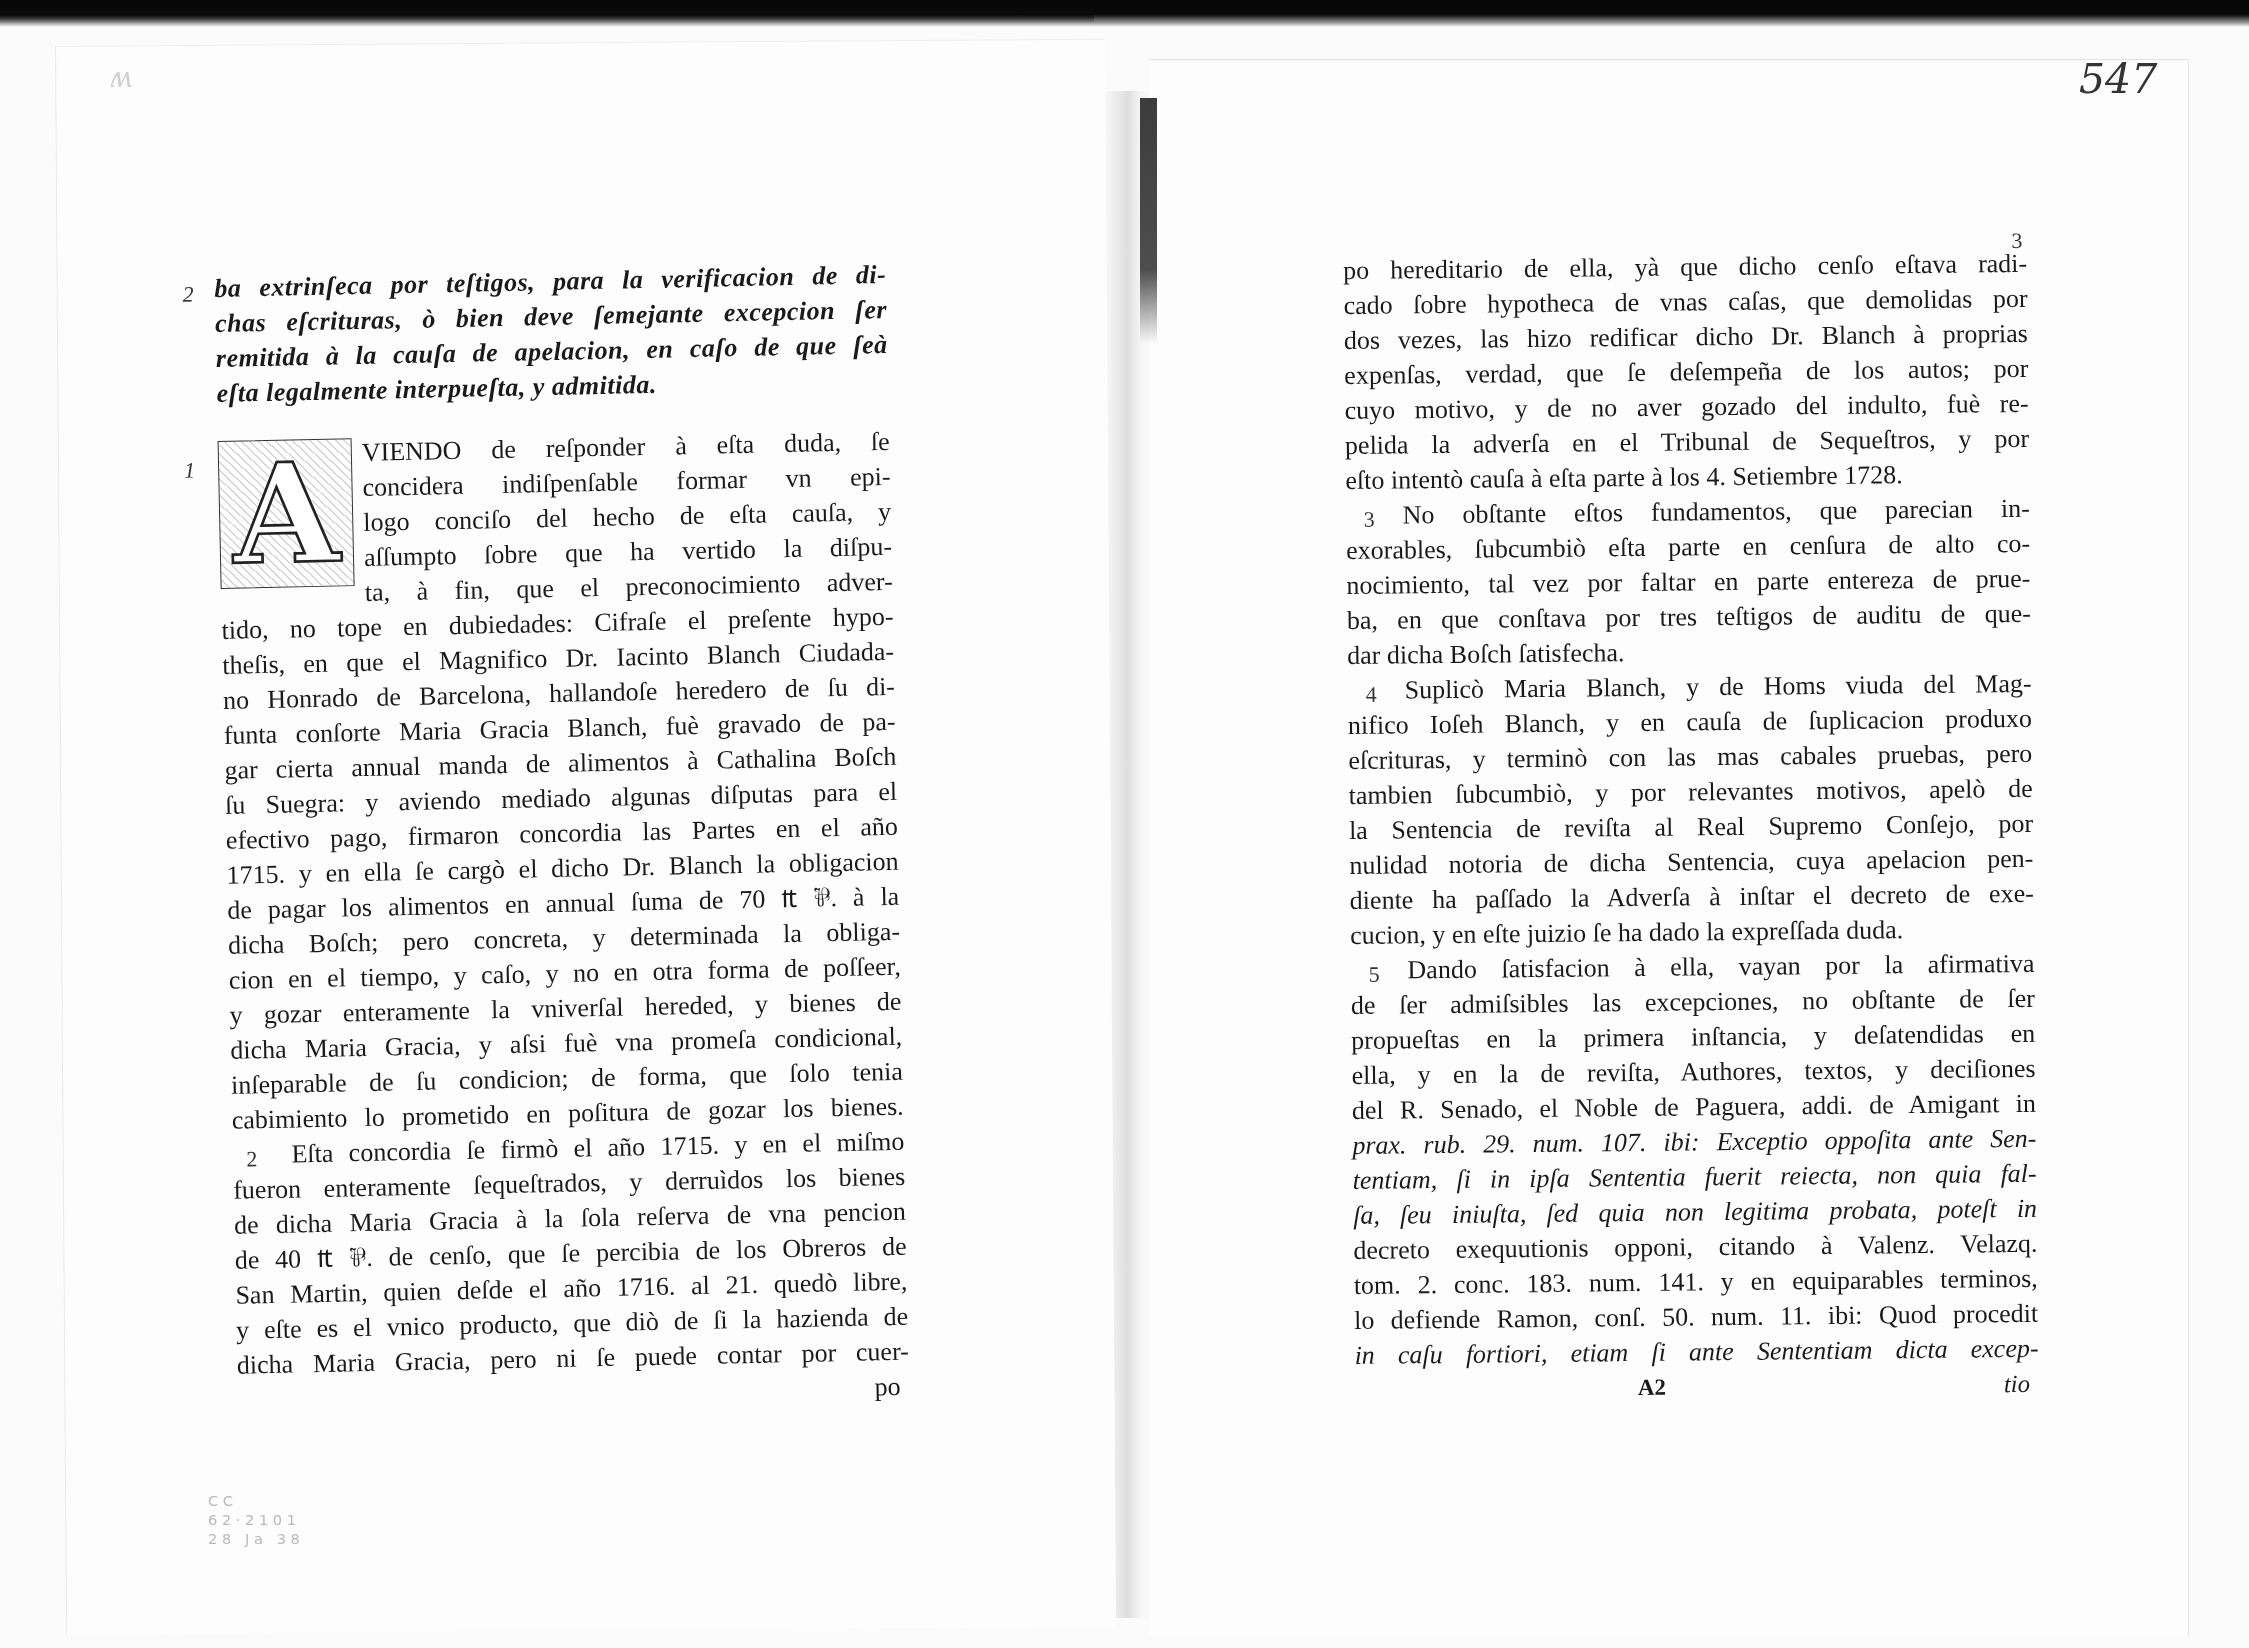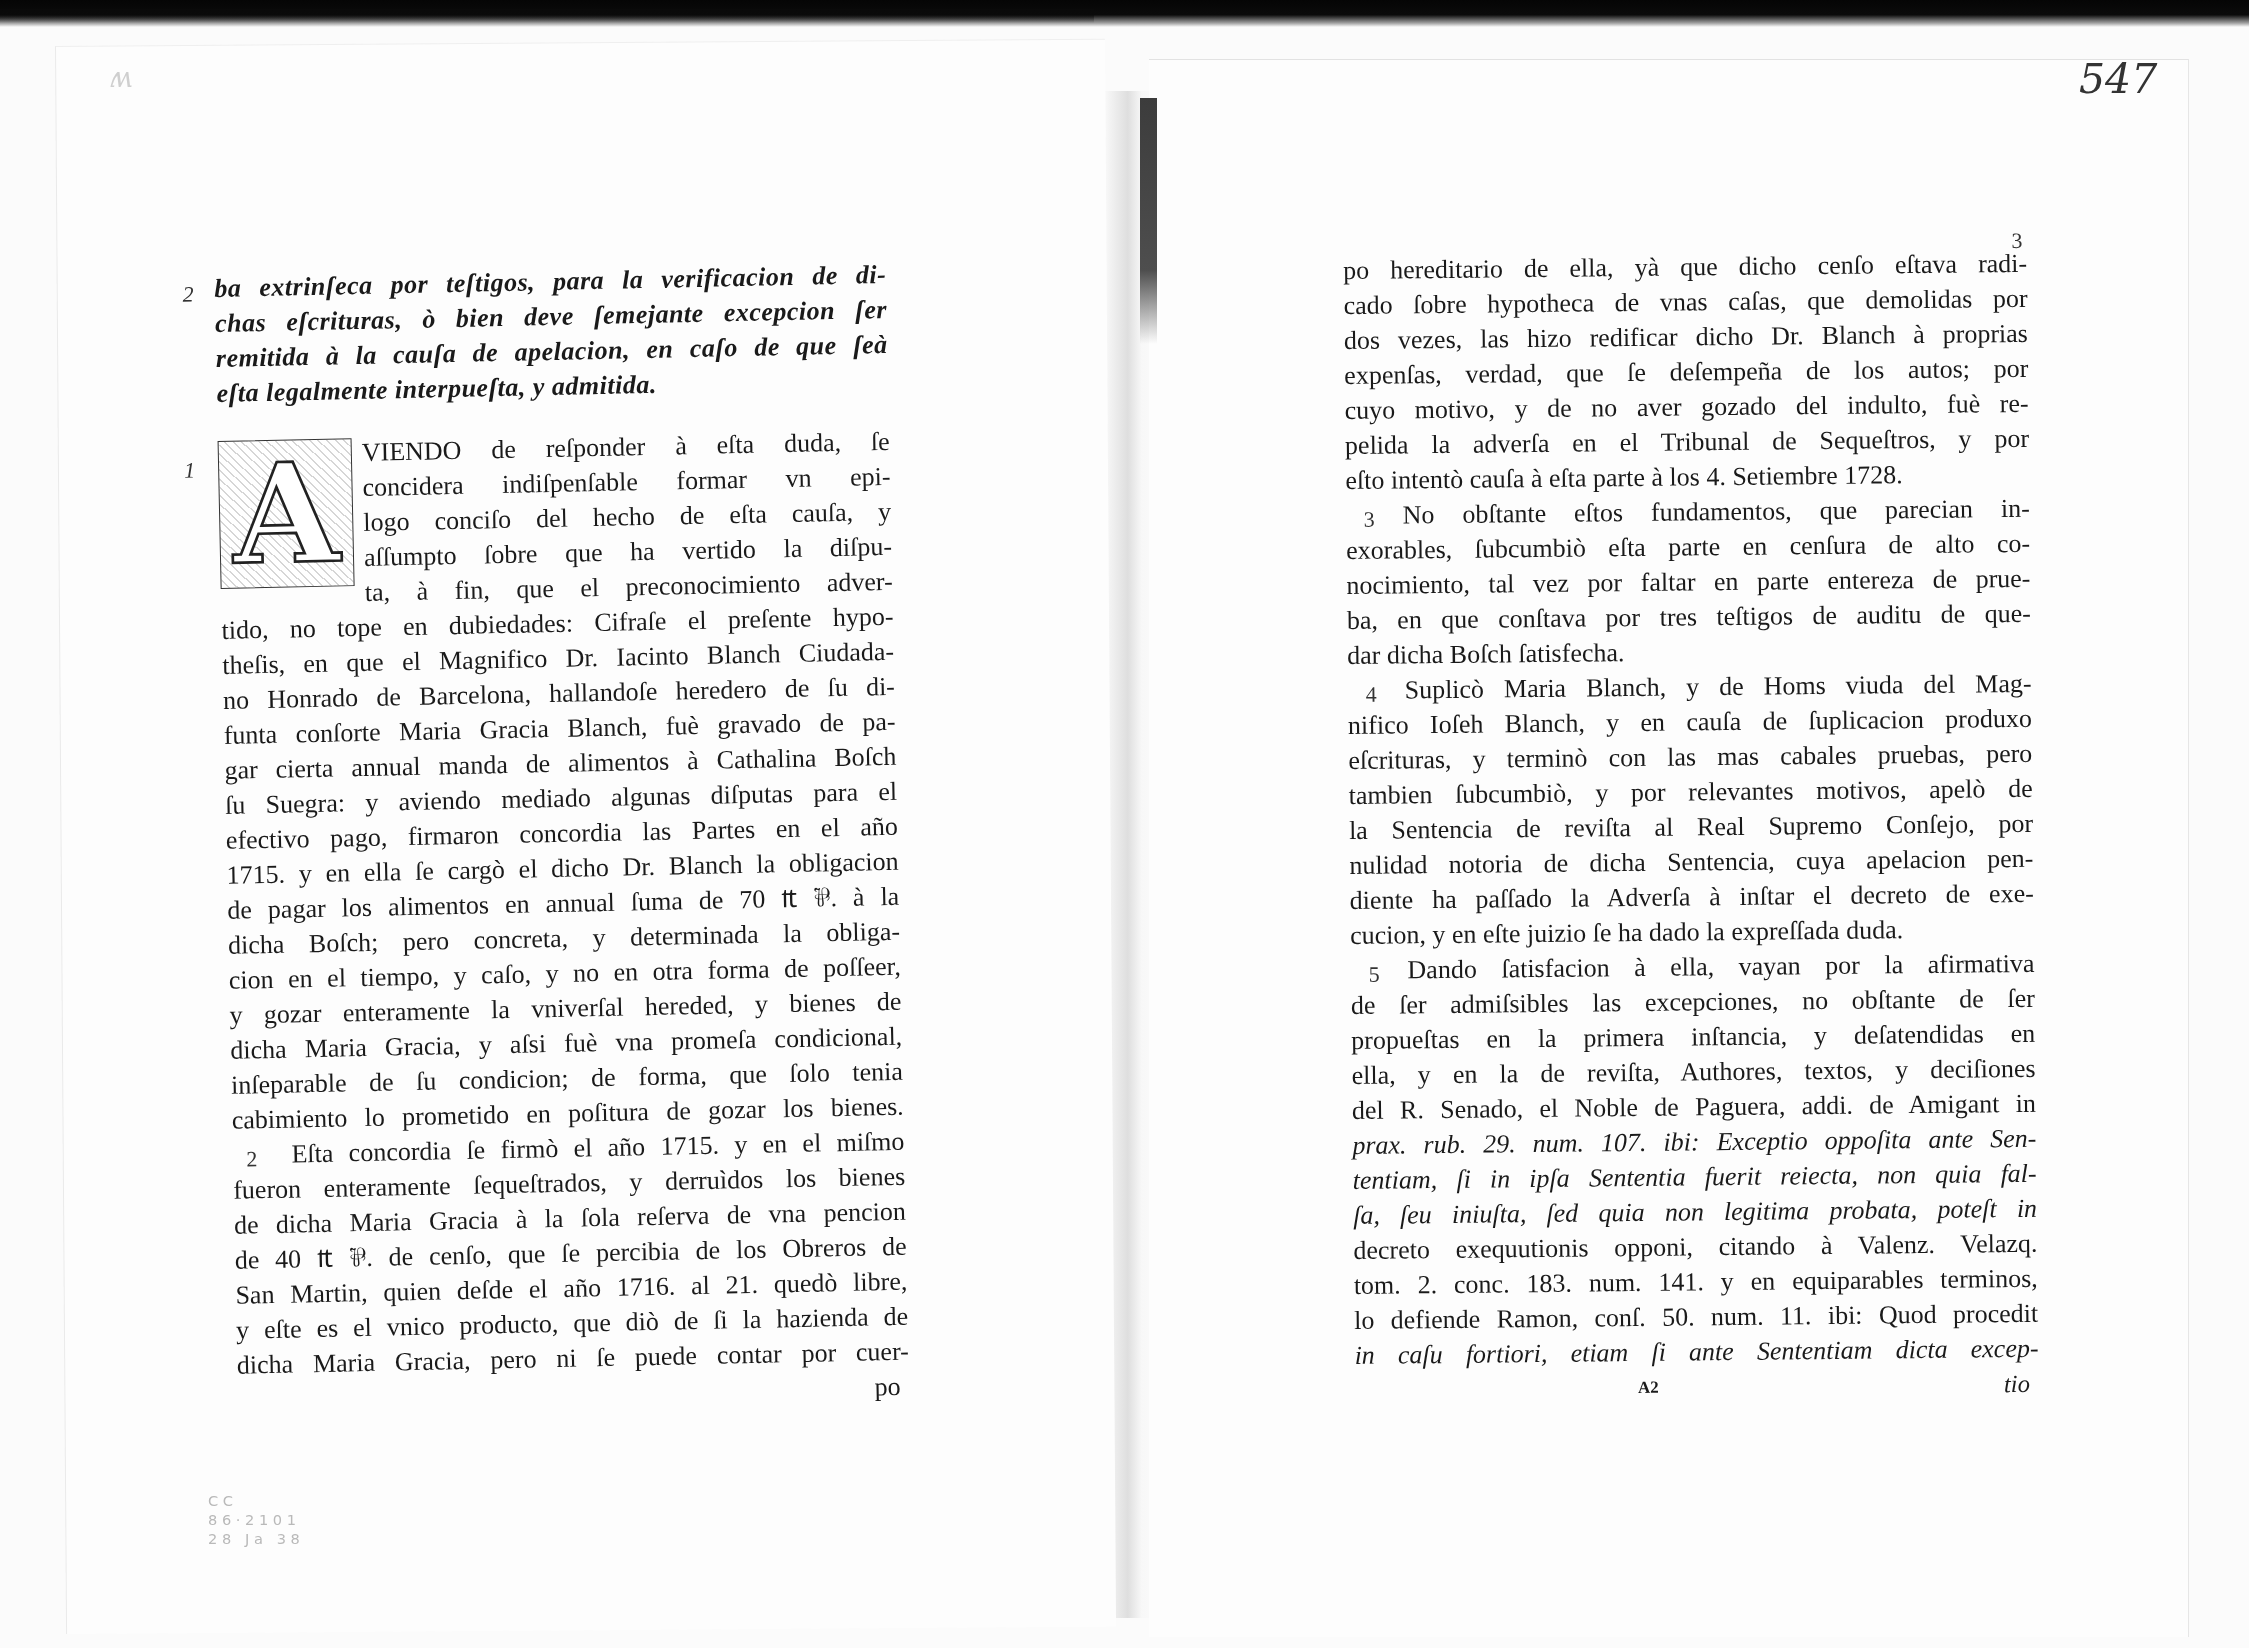--- a/index.html
+++ b/index.html
@@ -70,34 +70,34 @@
     border:1.4px solid #333; background:
       repeating-linear-gradient(45deg, #fff 0 4.6px, #d6d6d6 4.6px 6px),
       repeating-linear-gradient(-45deg, transparent 0 5.5px, rgba(60,60,60,0.35) 5.5px 6.8px);
     display:flex; align-items:center; justify-content:center;
   }
   .dropcap span {
     font-family:"DejaVu Serif", serif; font-size:137px; line-height:1; color:#222;
     -webkit-text-stroke:2.7px #222; color:#fff; font-weight:bold;
   }
   .indent-after-cap { padding-left:144px; }
-  .signature { position:absolute; font-weight:bold; font-size:17px; }
+  .signature { position:absolute; font-weight:bold; font-size:23px; }
   .catchword-i { position:absolute; font-size:24.6px; font-style:italic; }
 </style>
 </head>
 <body>
 
 <div class="top-shadow"></div>
 <div class="gutter-shade"></div>
 
 <div class="page page-left"></div>
 <div class="ghost-folio">ʍ</div>
 <div class="library-mark">
   <div>CC</div>
-  <div>86·2101</div>
+  <div>62·2101</div>
   <div>28 Ja 38</div>
 </div>
 
 <div class="col col-left">
   <span class="margin-num" style="left:-32px;top:4.6px;">2</span>
 
   <div class="heading-block italic">
     <span class="line">ba extrinſeca por teſtigos, para la verificacion de di-</span>
     <span class="line">chas eſcrituras, ò bien deve ſemejante excepcion ſer</span>
     <span class="line">remitida à la cauſa de apelacion, en caſo de que ſeà</span>

